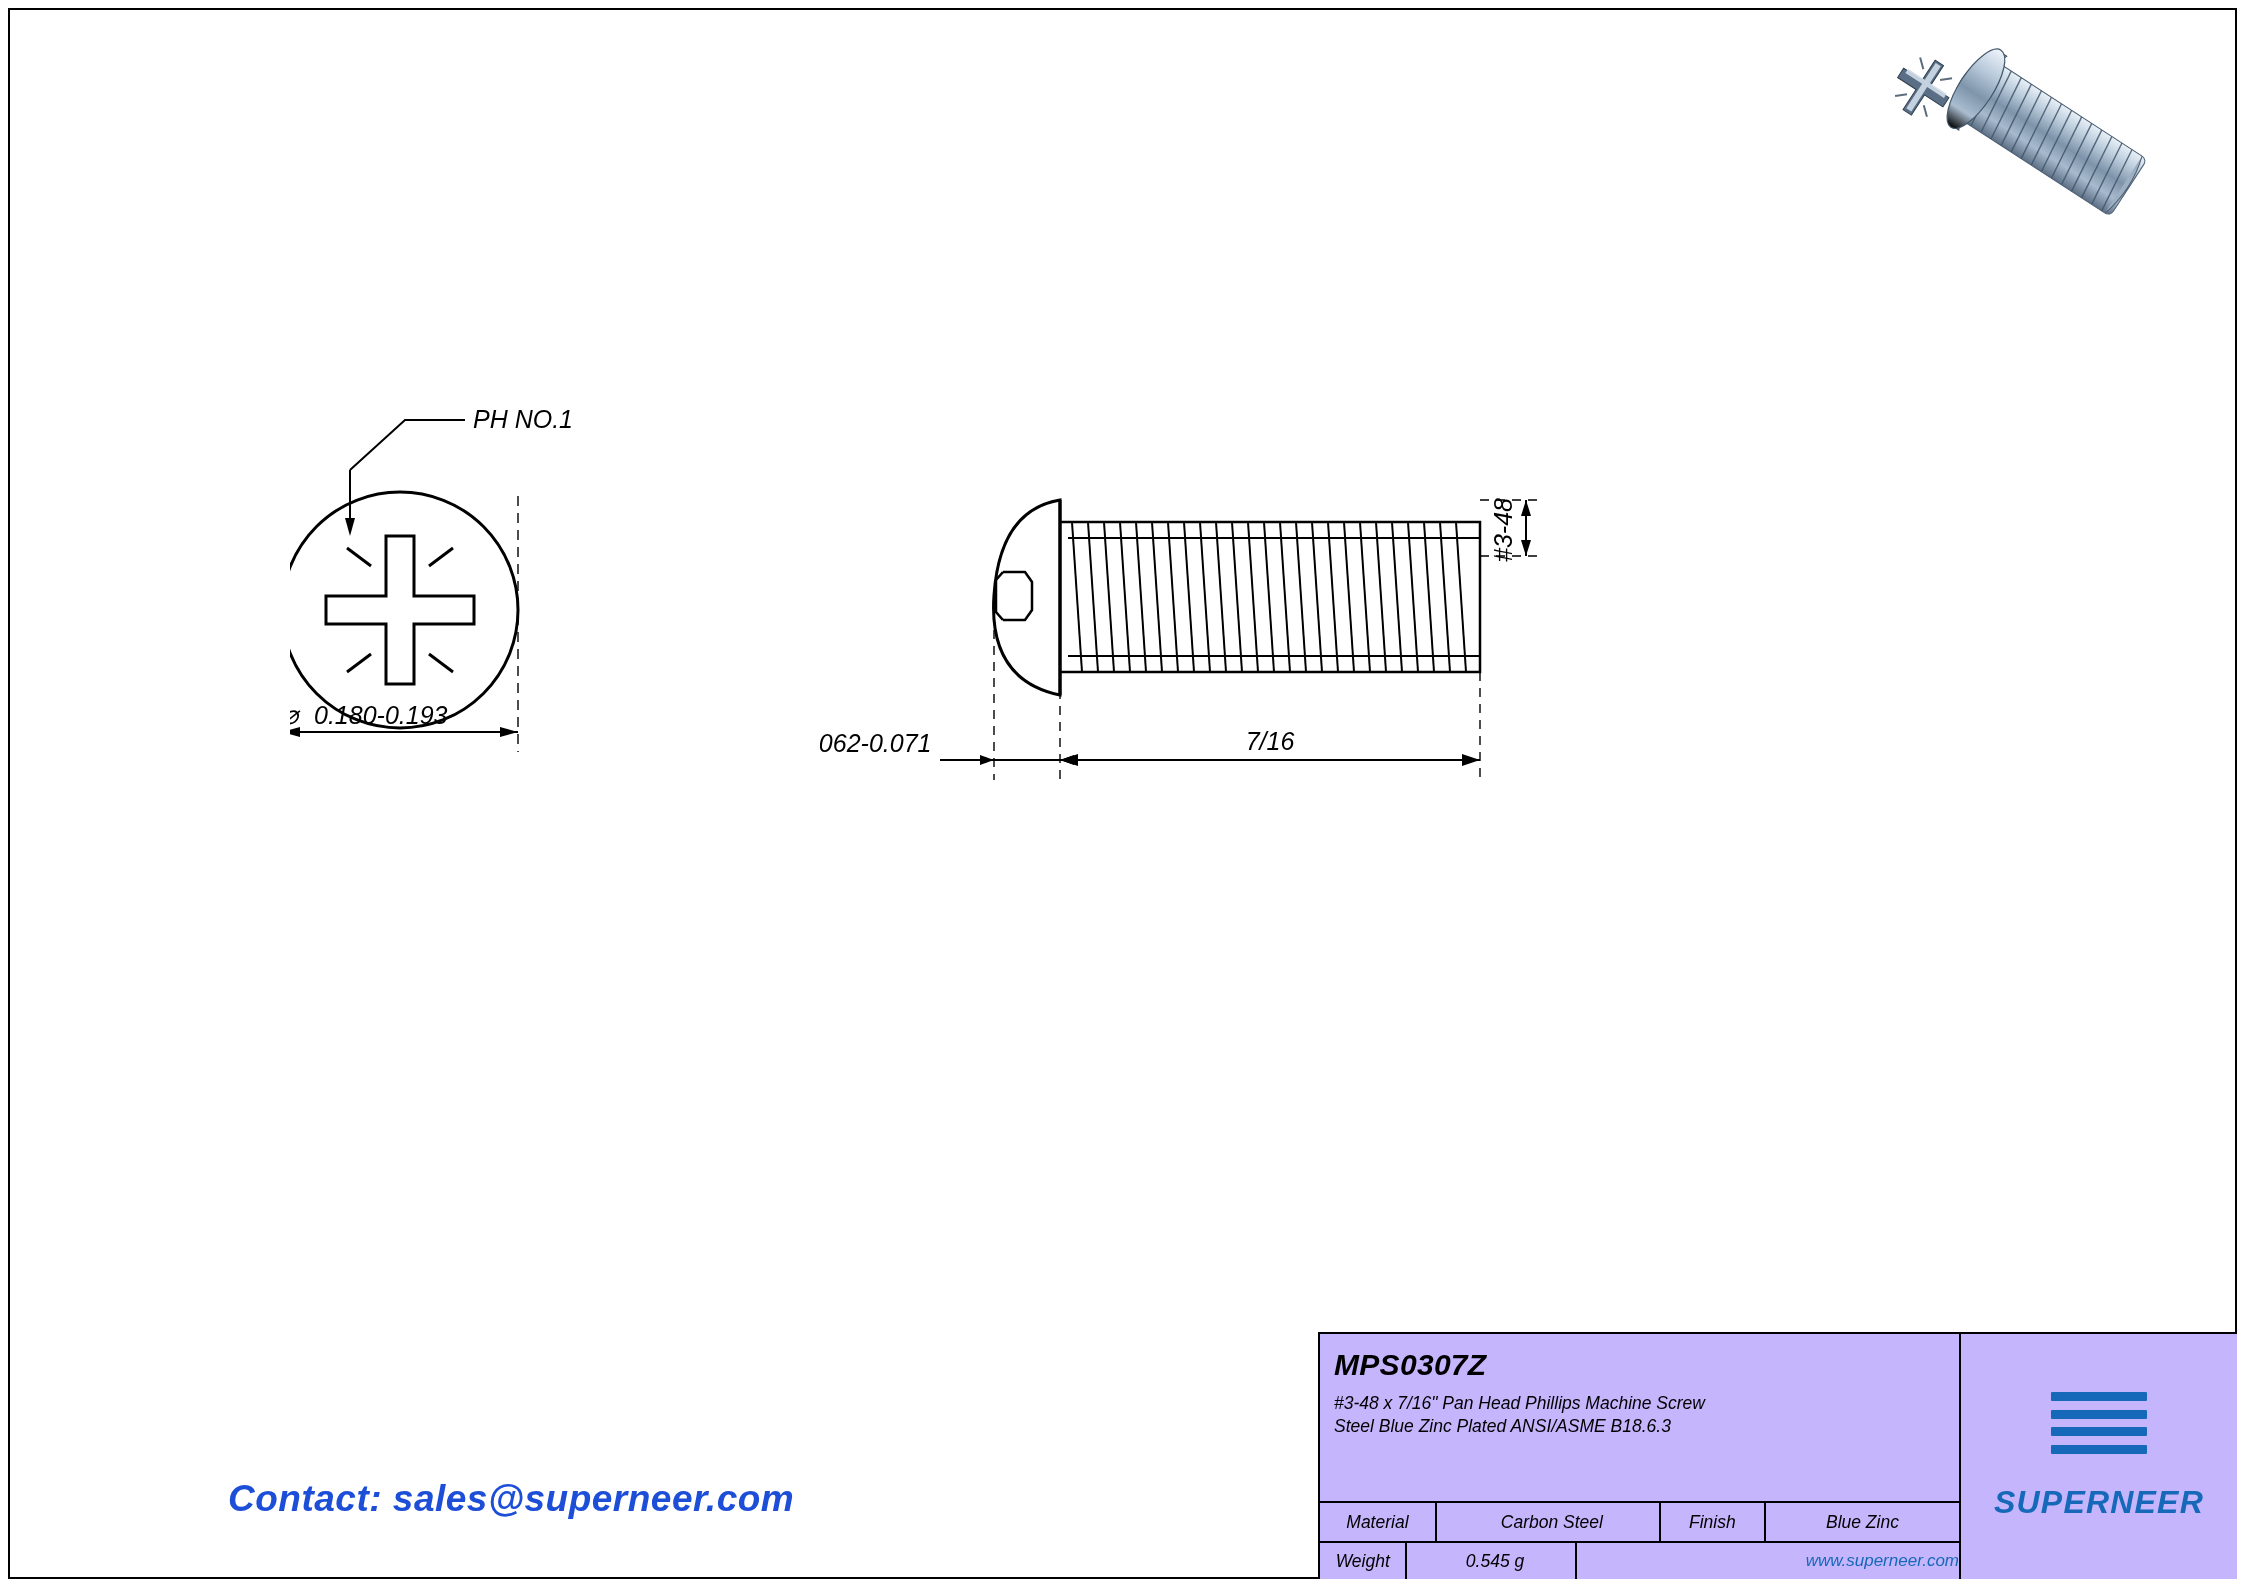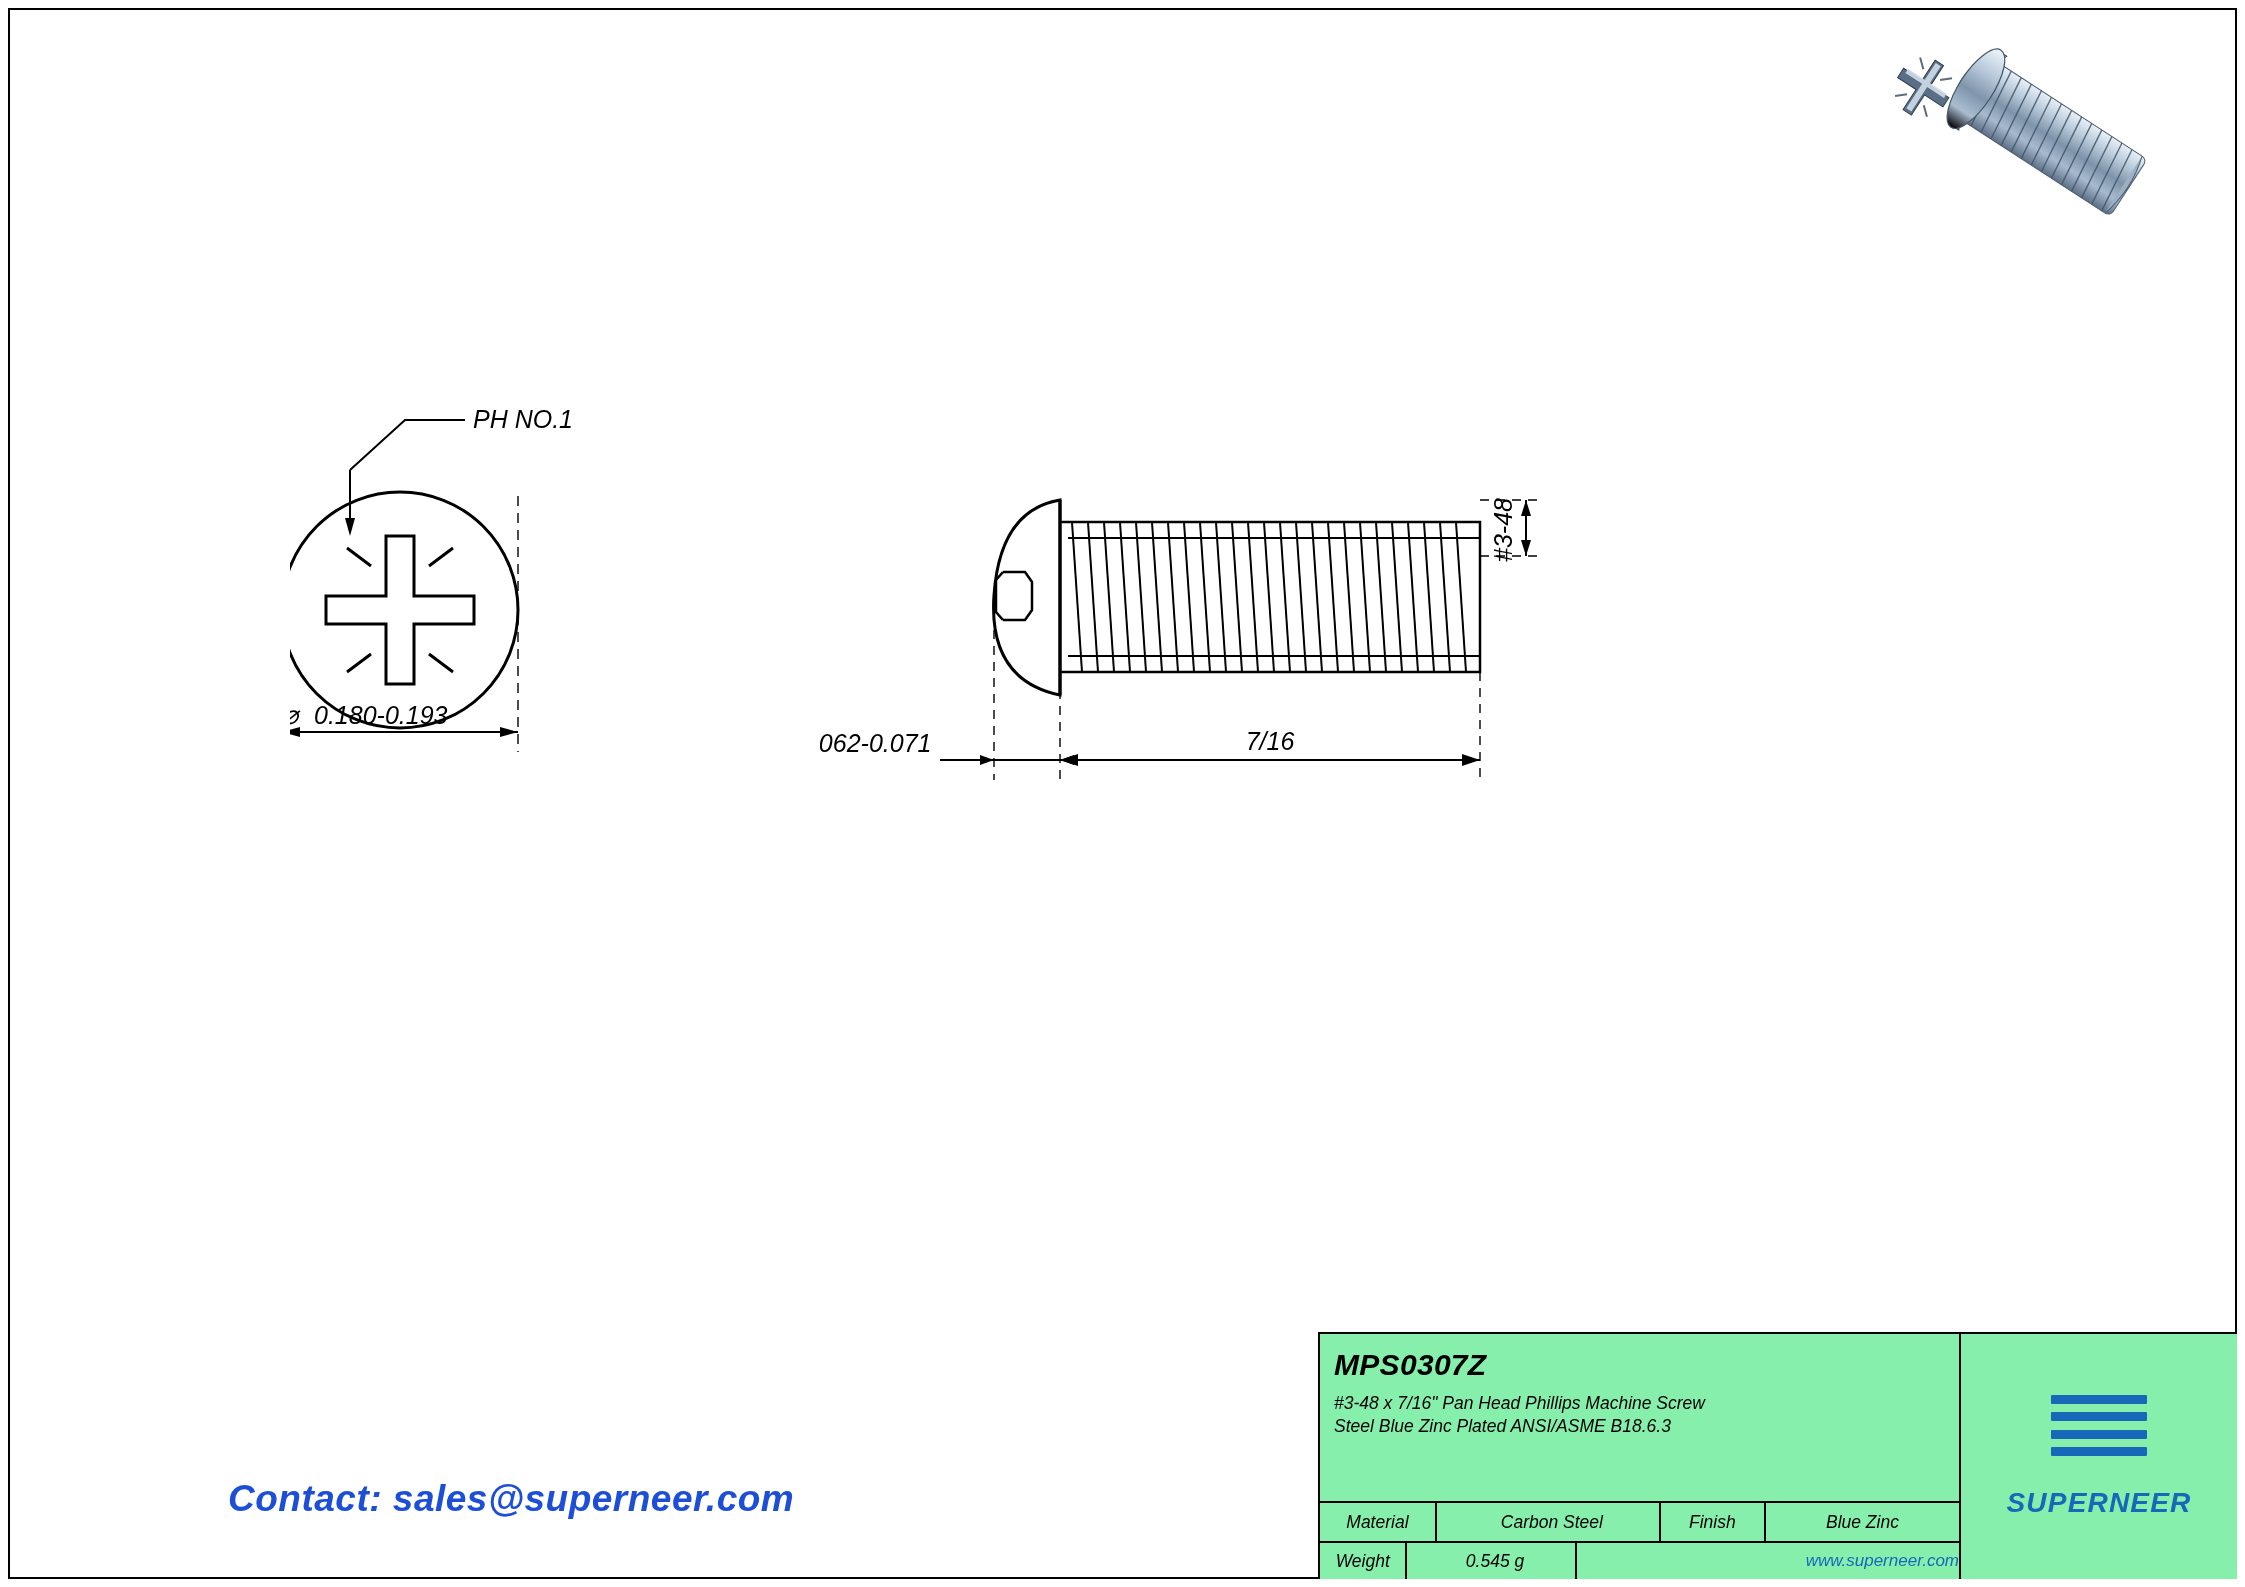--- a/index.html
+++ b/index.html
@@ -75,21 +75,21 @@
   #titleblock {
     position: absolute;
     left: 1318px;
     top: 1332px;
     width: 919px;
     height: 247px;
     border-left: 2px solid #000;
     border-top: 2px solid #000;
     box-sizing: border-box;
     display: flex;
-    background: #86efac;
+    background: #c4b5fd;
   }
   #tb-left {
     width: 641px;
     box-sizing: border-box;
     border-right: 2px solid #000;
     display: flex;
     flex-direction: column;
   }
   #tb-head {
     flex: 1 1 auto;
@@ -170,21 +170,21 @@
     display: block;
     height: 9px;
     background: #1668b8;
     border-radius: 1px;
   }
   #logo-bars i:nth-child(1) { width: 100%; }
   #logo-bars i:nth-child(2) { width: 100%; }
   #logo-bars i:nth-child(3) { width: 100%; }
   #logo-bars i:nth-child(4) { width: 100%; }
   #logo-text {
-    font-size: 28px;
+    font-size: 32px;
     font-weight: 700;
     color: #1668b8;
     letter-spacing: 1.2px;
     margin-top: 16px;
   }
 
   svg { display: block; }
   .dim-txt {
     font-family: "Liberation Sans", sans-serif;
     font-size: 25px;

